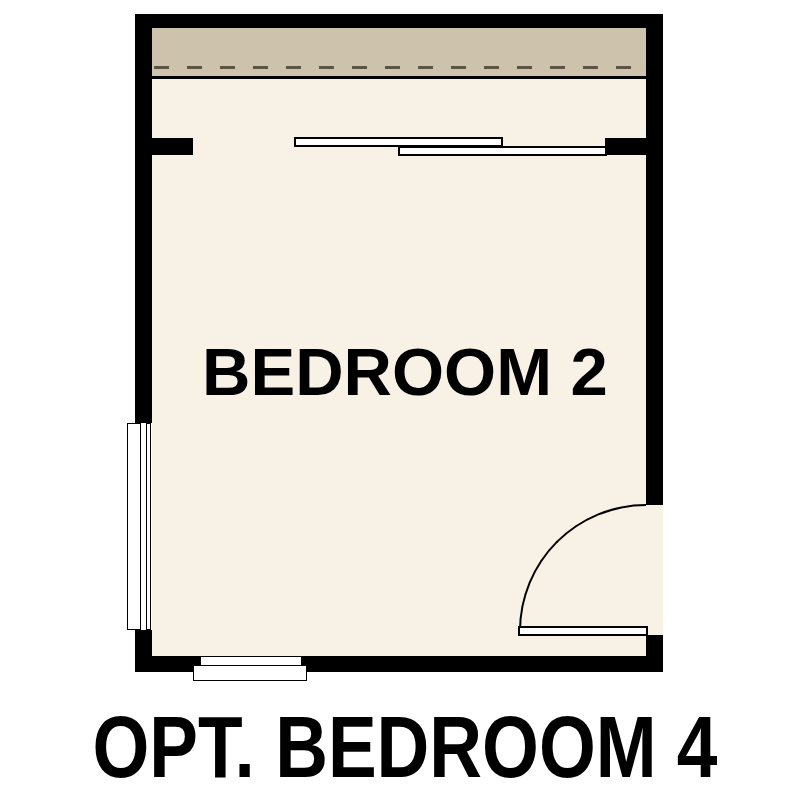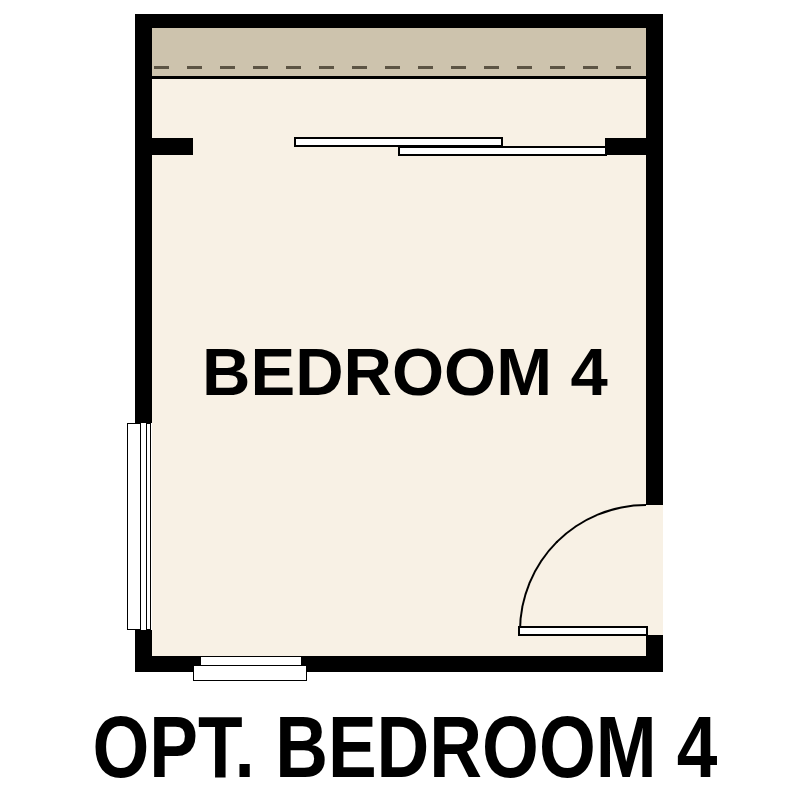--- a/index.html
+++ b/index.html
@@ -118,16 +118,16 @@
 
   <div class="fixture thin" style="left:127px; top:423px; width:24px; height:207px;"></div>
   <div class="window-glass-lines"></div>
 
   <div class="fixture thin" style="left:200px; top:656px; width:102px; height:10px;"></div>
   <div class="fixture thin" style="left:193px; top:665px; width:114px; height:16px;"></div>
 
   <div class="door-arc"></div>
   <div class="fixture" style="left:518px; top:626px; width:130px; height:10px;"></div>
 
-  <div class="room-label">BEDROOM 4</div>
+  <div class="room-label">BEDROOM 2</div>
   <div class="plan-caption">OPT. BEDROOM 4</div>
 
 </div>
 
 </body></html>

